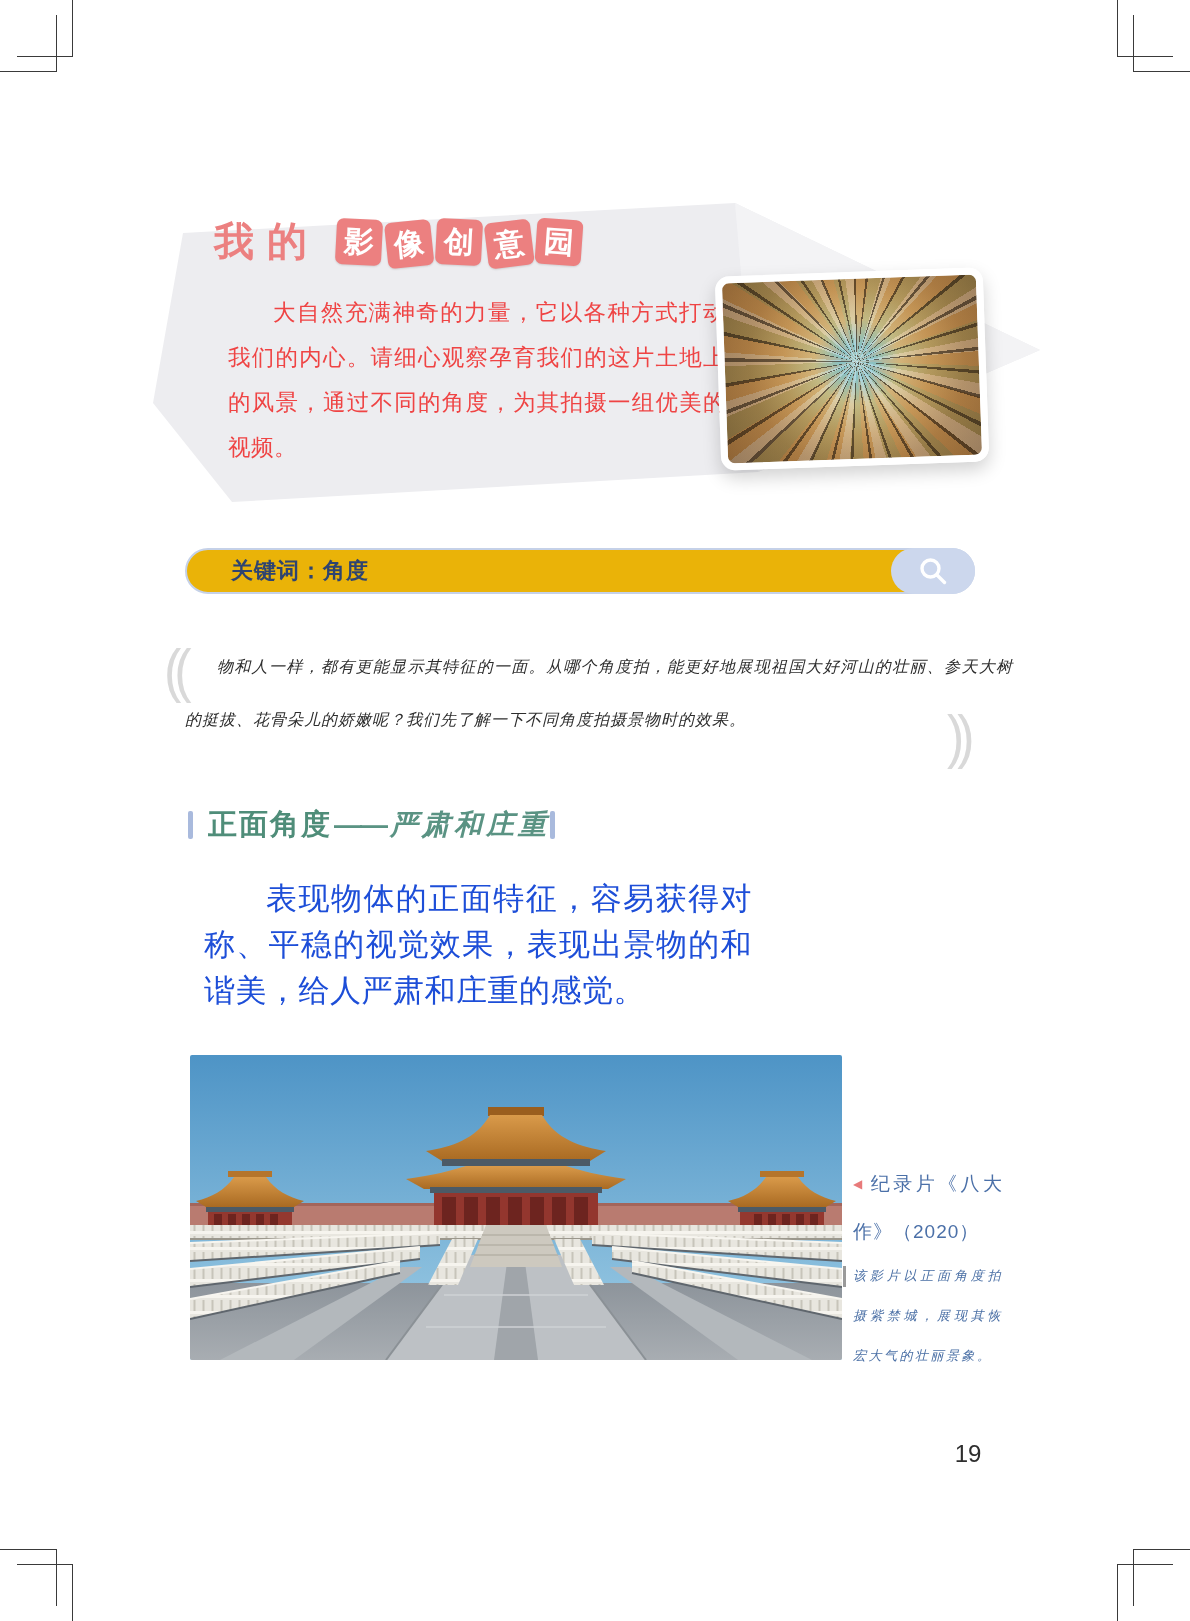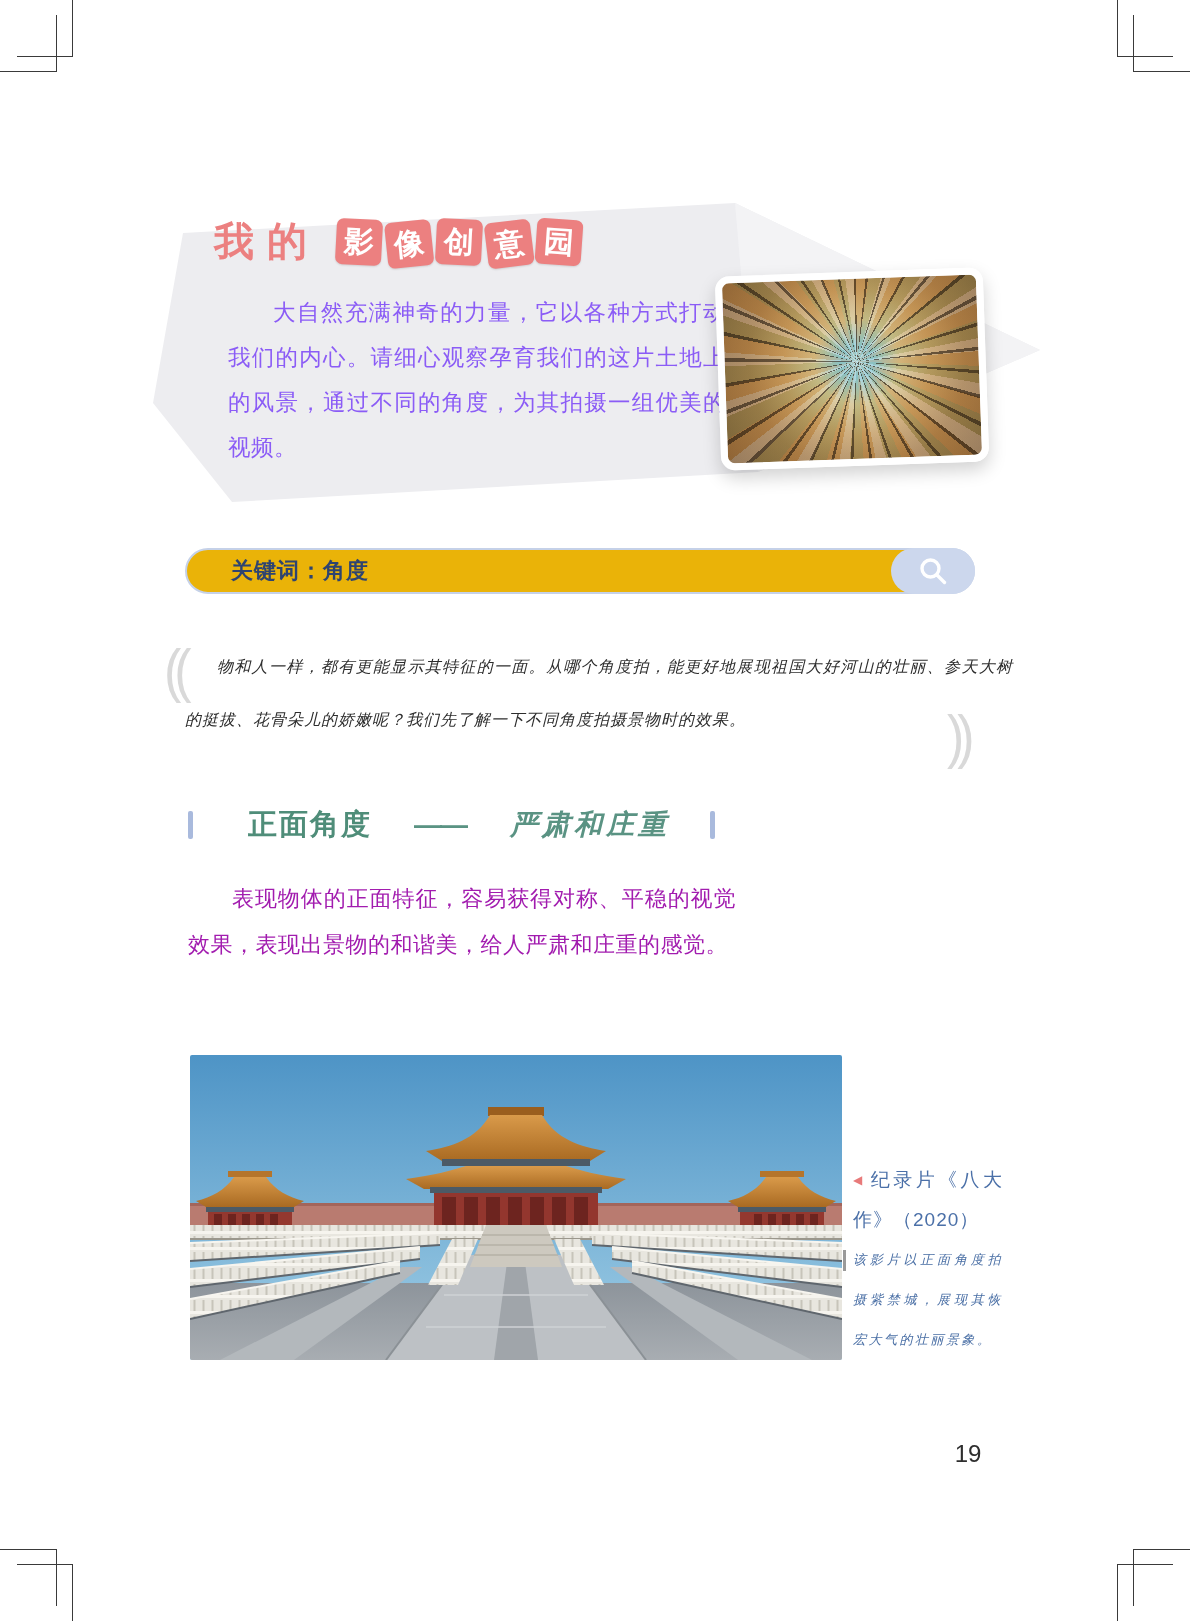--- a/index.html
+++ b/index.html
@@ -33,21 +33,21 @@
   .title-box { width:46px; height:46px; margin:0 2px; background:#ec8080; border-radius:7px;
     display:flex; align-items:center; justify-content:center;
     color:#fff; font-size:30px; font-weight:bold; box-shadow:0 1px 2px rgba(0,0,0,.12); }
   .title-box:nth-child(2){ transform:rotate(3deg); }
   .title-box:nth-child(3){ transform:rotate(-6deg) translateY(2px); }
   .title-box:nth-child(4){ transform:rotate(3deg); }
   .title-box:nth-child(5){ transform:rotate(-7deg) translateY(2px); }
   .title-box:nth-child(6){ transform:rotate(4deg); }
 
   .intro { position:absolute; left:228px; top:290px; width:498px;
-    font-size:22.5px; line-height:45px; color:#8b5cf6; text-indent:2em; letter-spacing:0.5px;
+    font-size:22.5px; line-height:45px; color:#ef4444; text-indent:2em; letter-spacing:0.5px;
     text-align:justify; }
 
   .tree-photo { position:absolute; left:718px; top:272px; width:268px; height:194px;
     transform:rotate(-2deg); border:7px solid #ffffff; border-radius:14px;
     box-shadow:0 8px 18px rgba(0,0,0,.18); overflow:hidden;
     background:
       repeating-conic-gradient(from 8deg at 52% 46%, rgba(40,28,16,.62) 0deg 1.6deg, rgba(0,0,0,0) 1.6deg 11deg),
       repeating-conic-gradient(from 3deg at 52% 46%, rgba(196,138,66,.30) 0deg 7deg, rgba(124,146,84,.24) 7deg 15deg, rgba(230,224,210,.28) 15deg 21deg),
       radial-gradient(circle at 52% 46%, #b7e2f1 0%, #8fd0e5 10%, #d8c692 26%, #c49a5f 45%, #9e7342 66%, #76522e 100%);
   }
@@ -64,37 +64,37 @@
   .quote-text { position:absolute; left:185px; top:640px; width:828px;
     font-family:"Liberation Serif", serif; font-style:italic;
     font-size:16px; line-height:53px; color:#2d2d2d; text-indent:2em; letter-spacing:1px;
     text-align:justify; }
   .qmark { position:absolute; color:#d9d9d9; font-size:52px; font-weight:300;
     font-family:"Liberation Sans", sans-serif; letter-spacing:-7px; transform:scaleY(1.15); }
   .qmark.open { left:164px; top:640px; }
   .qmark.close { left:947px; top:706px; }
 
   
-  .section-heading { position:absolute; left:188px; top:805px; display:flex; align-items:center;gap:40px; }
+  .section-heading { position:absolute; left:188px; top:805px; display:flex; align-items:center; }
   .hbar { width:5px; height:28px; background:#a9badd; border-radius:2px; }
   .h-main { margin:0 2px 0 15px; font-size:29px; font-weight:bold; color:#4f8d79; letter-spacing:2px; }
   .h-dash { color:#5a9383; font-size:28px; font-weight:bold; letter-spacing:-2px; margin-right:4px; }
   .h-sub { font-family:"Liberation Serif", serif; font-style:italic; font-size:28px;
     color:#5a9383; letter-spacing:4px; margin-right:0; }
 
-  .body-para { position:absolute; left:188px; top:876px; width:548px;
-    font-family:"Liberation Serif", serif; font-size:22px; line-height:46px;
-    color:#a21caf; text-indent:2em; letter-spacing:0.5px; text-align:justify; }
+  .body-para { position:absolute; left:204px; top:876px; width:548px;
+    font-family:"Liberation Serif", serif; font-size:31px; line-height:46px;
+    color:#1d4ed8; text-indent:2em; letter-spacing:0.5px; text-align:justify; }
 
   
   .fc-photo { position:absolute; left:190px; top:1055px; width:652px; height:305px;
     border-radius:2px; overflow:hidden; }
 
   .caption { position:absolute; left:853px; top:1160px; width:150px; }
-  .cap-title { position:relative; font-size:19px; color:#4b70a8; line-height:40px;
+  .cap-title { position:relative; font-size:19px; color:#4b70a8; line-height:48px;
     letter-spacing:1px; text-align:justify; }
   .cap-marker { color:#e87a7a; font-size:12px; margin-right:5px; vertical-align:2px; }
   .cap-body { position:relative; font-family:"Liberation Serif", serif; font-style:italic;
     font-size:13px; color:#4a6fa5; line-height:40px; letter-spacing:2.5px; text-align:justify; }
   .cap-bar { position:absolute; left:-10px; top:10px; width:2.5px; height:21px; background:#9a9a9a; }
 
   .page-number { position:absolute; left:938px; top:1440px; width:60px; text-align:center;
     font-size:24px; color:#2e2e2e; }
 </style>
 </head>

